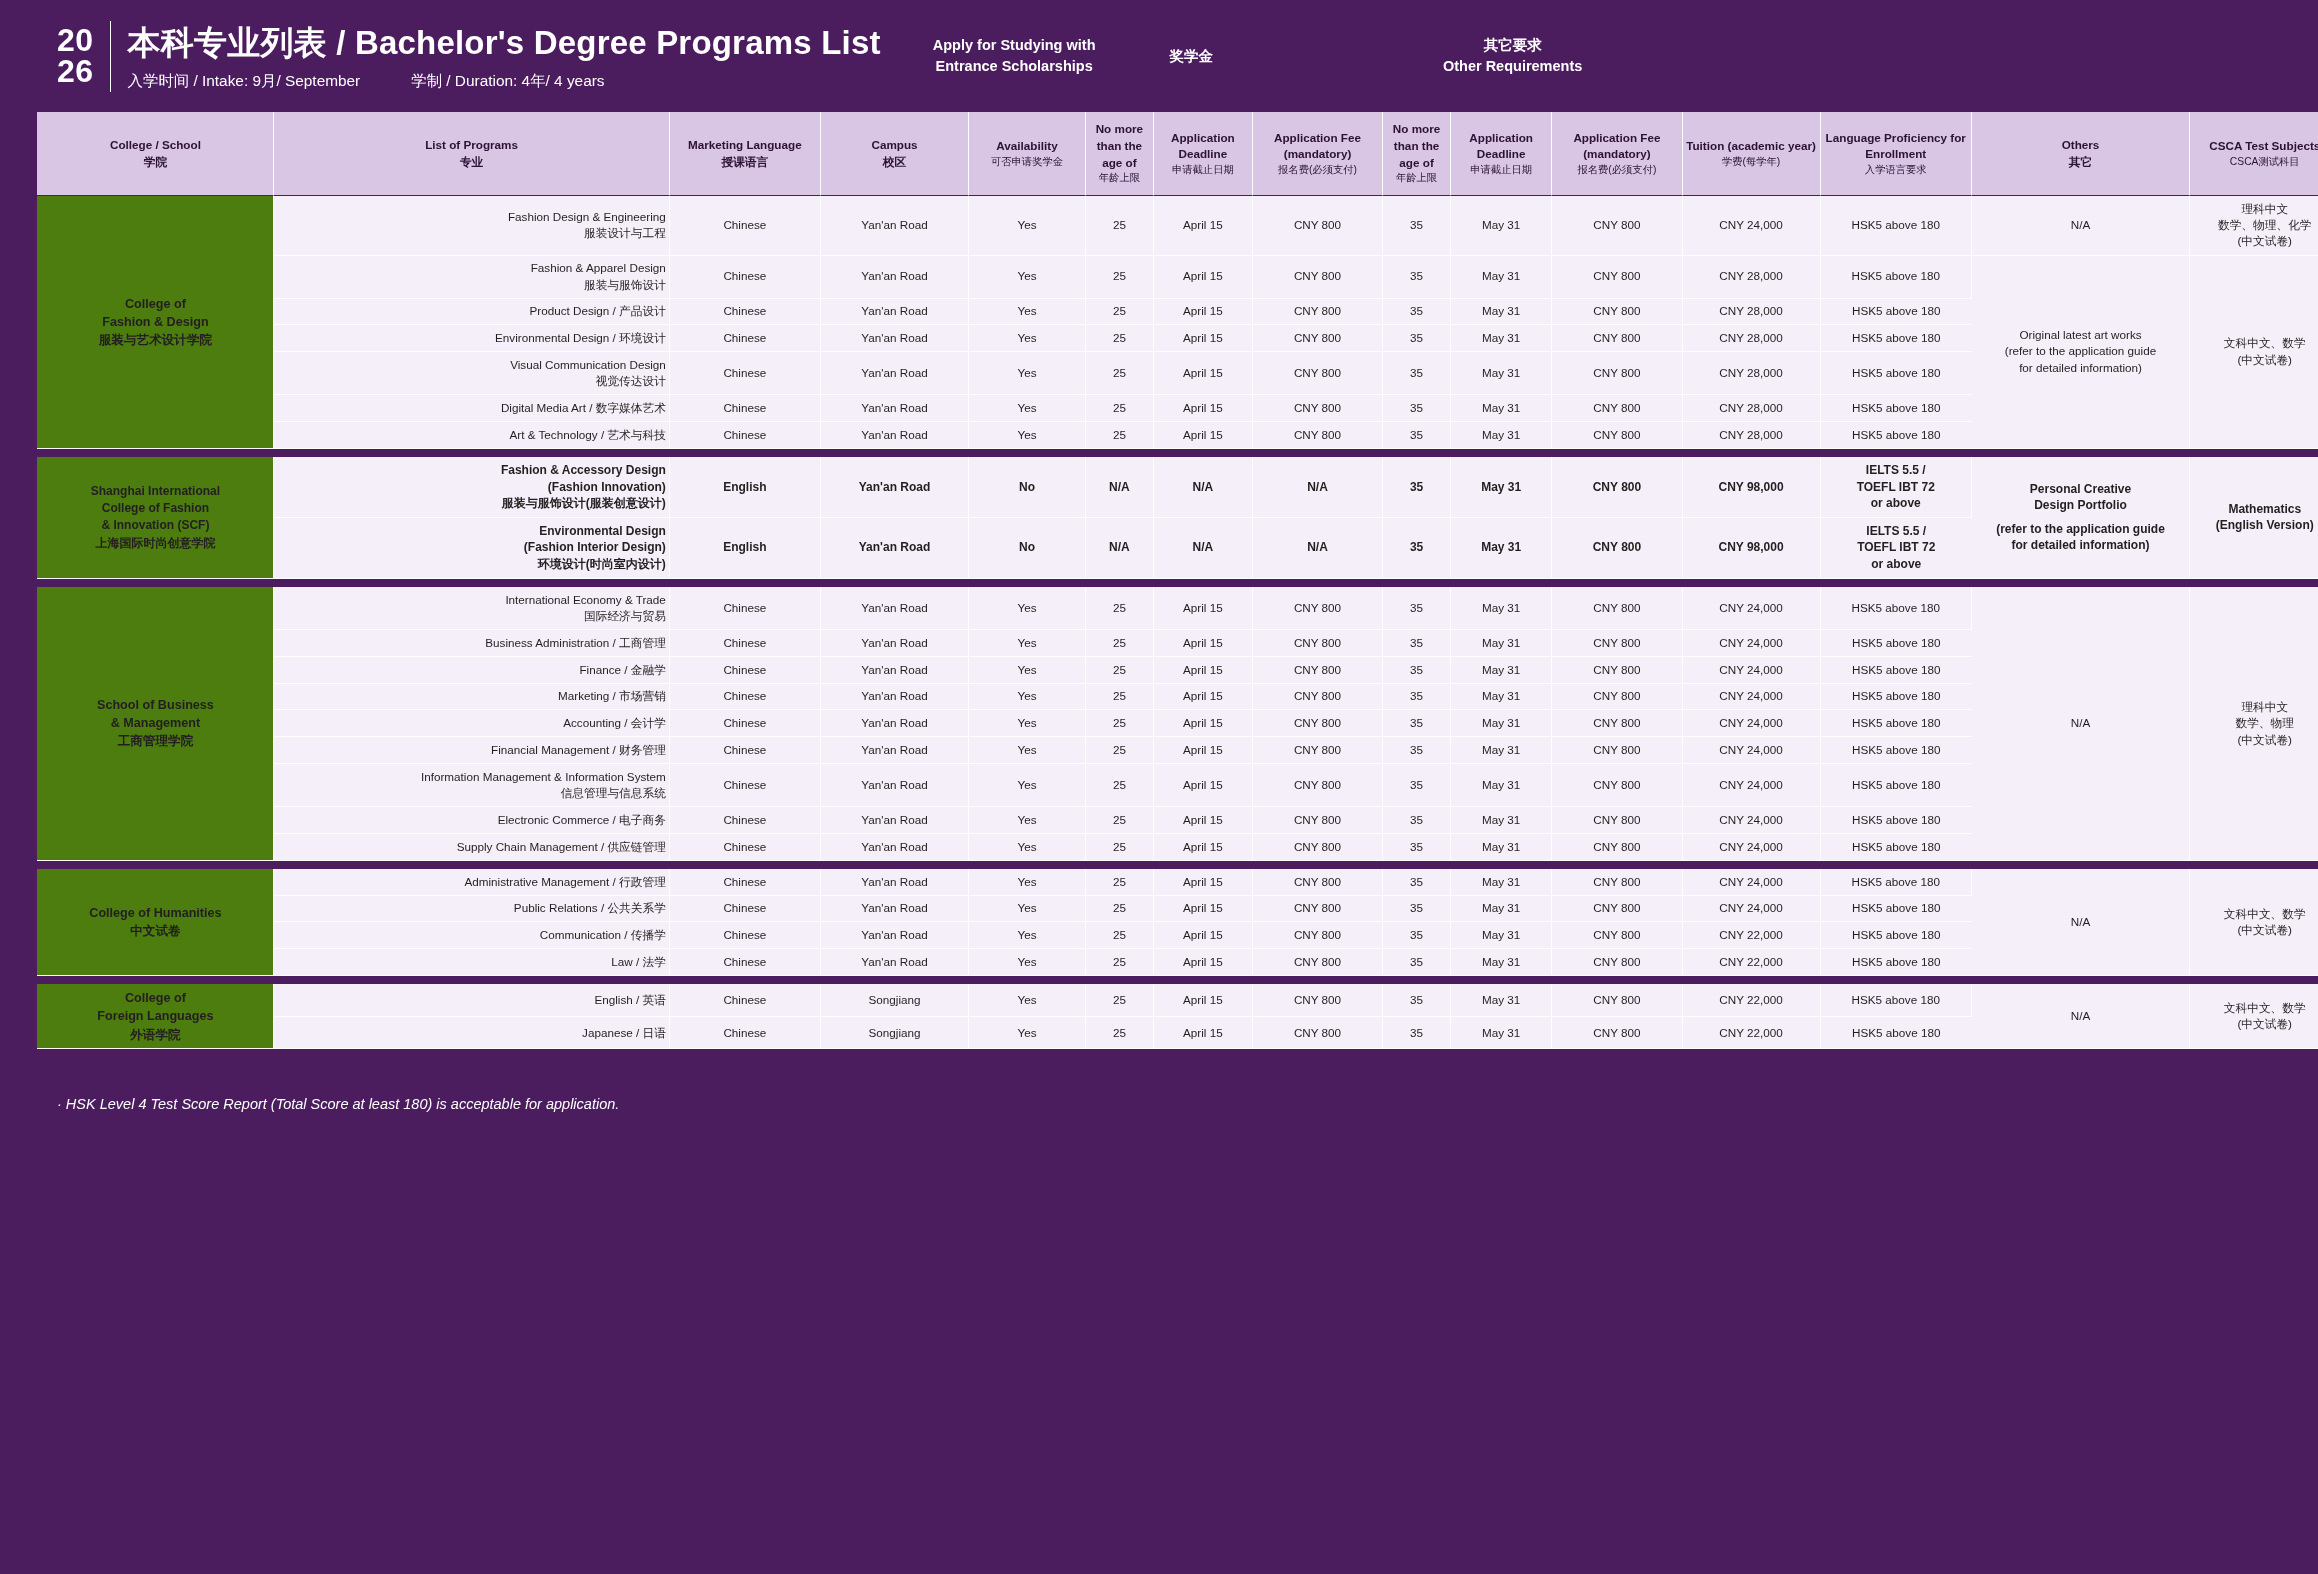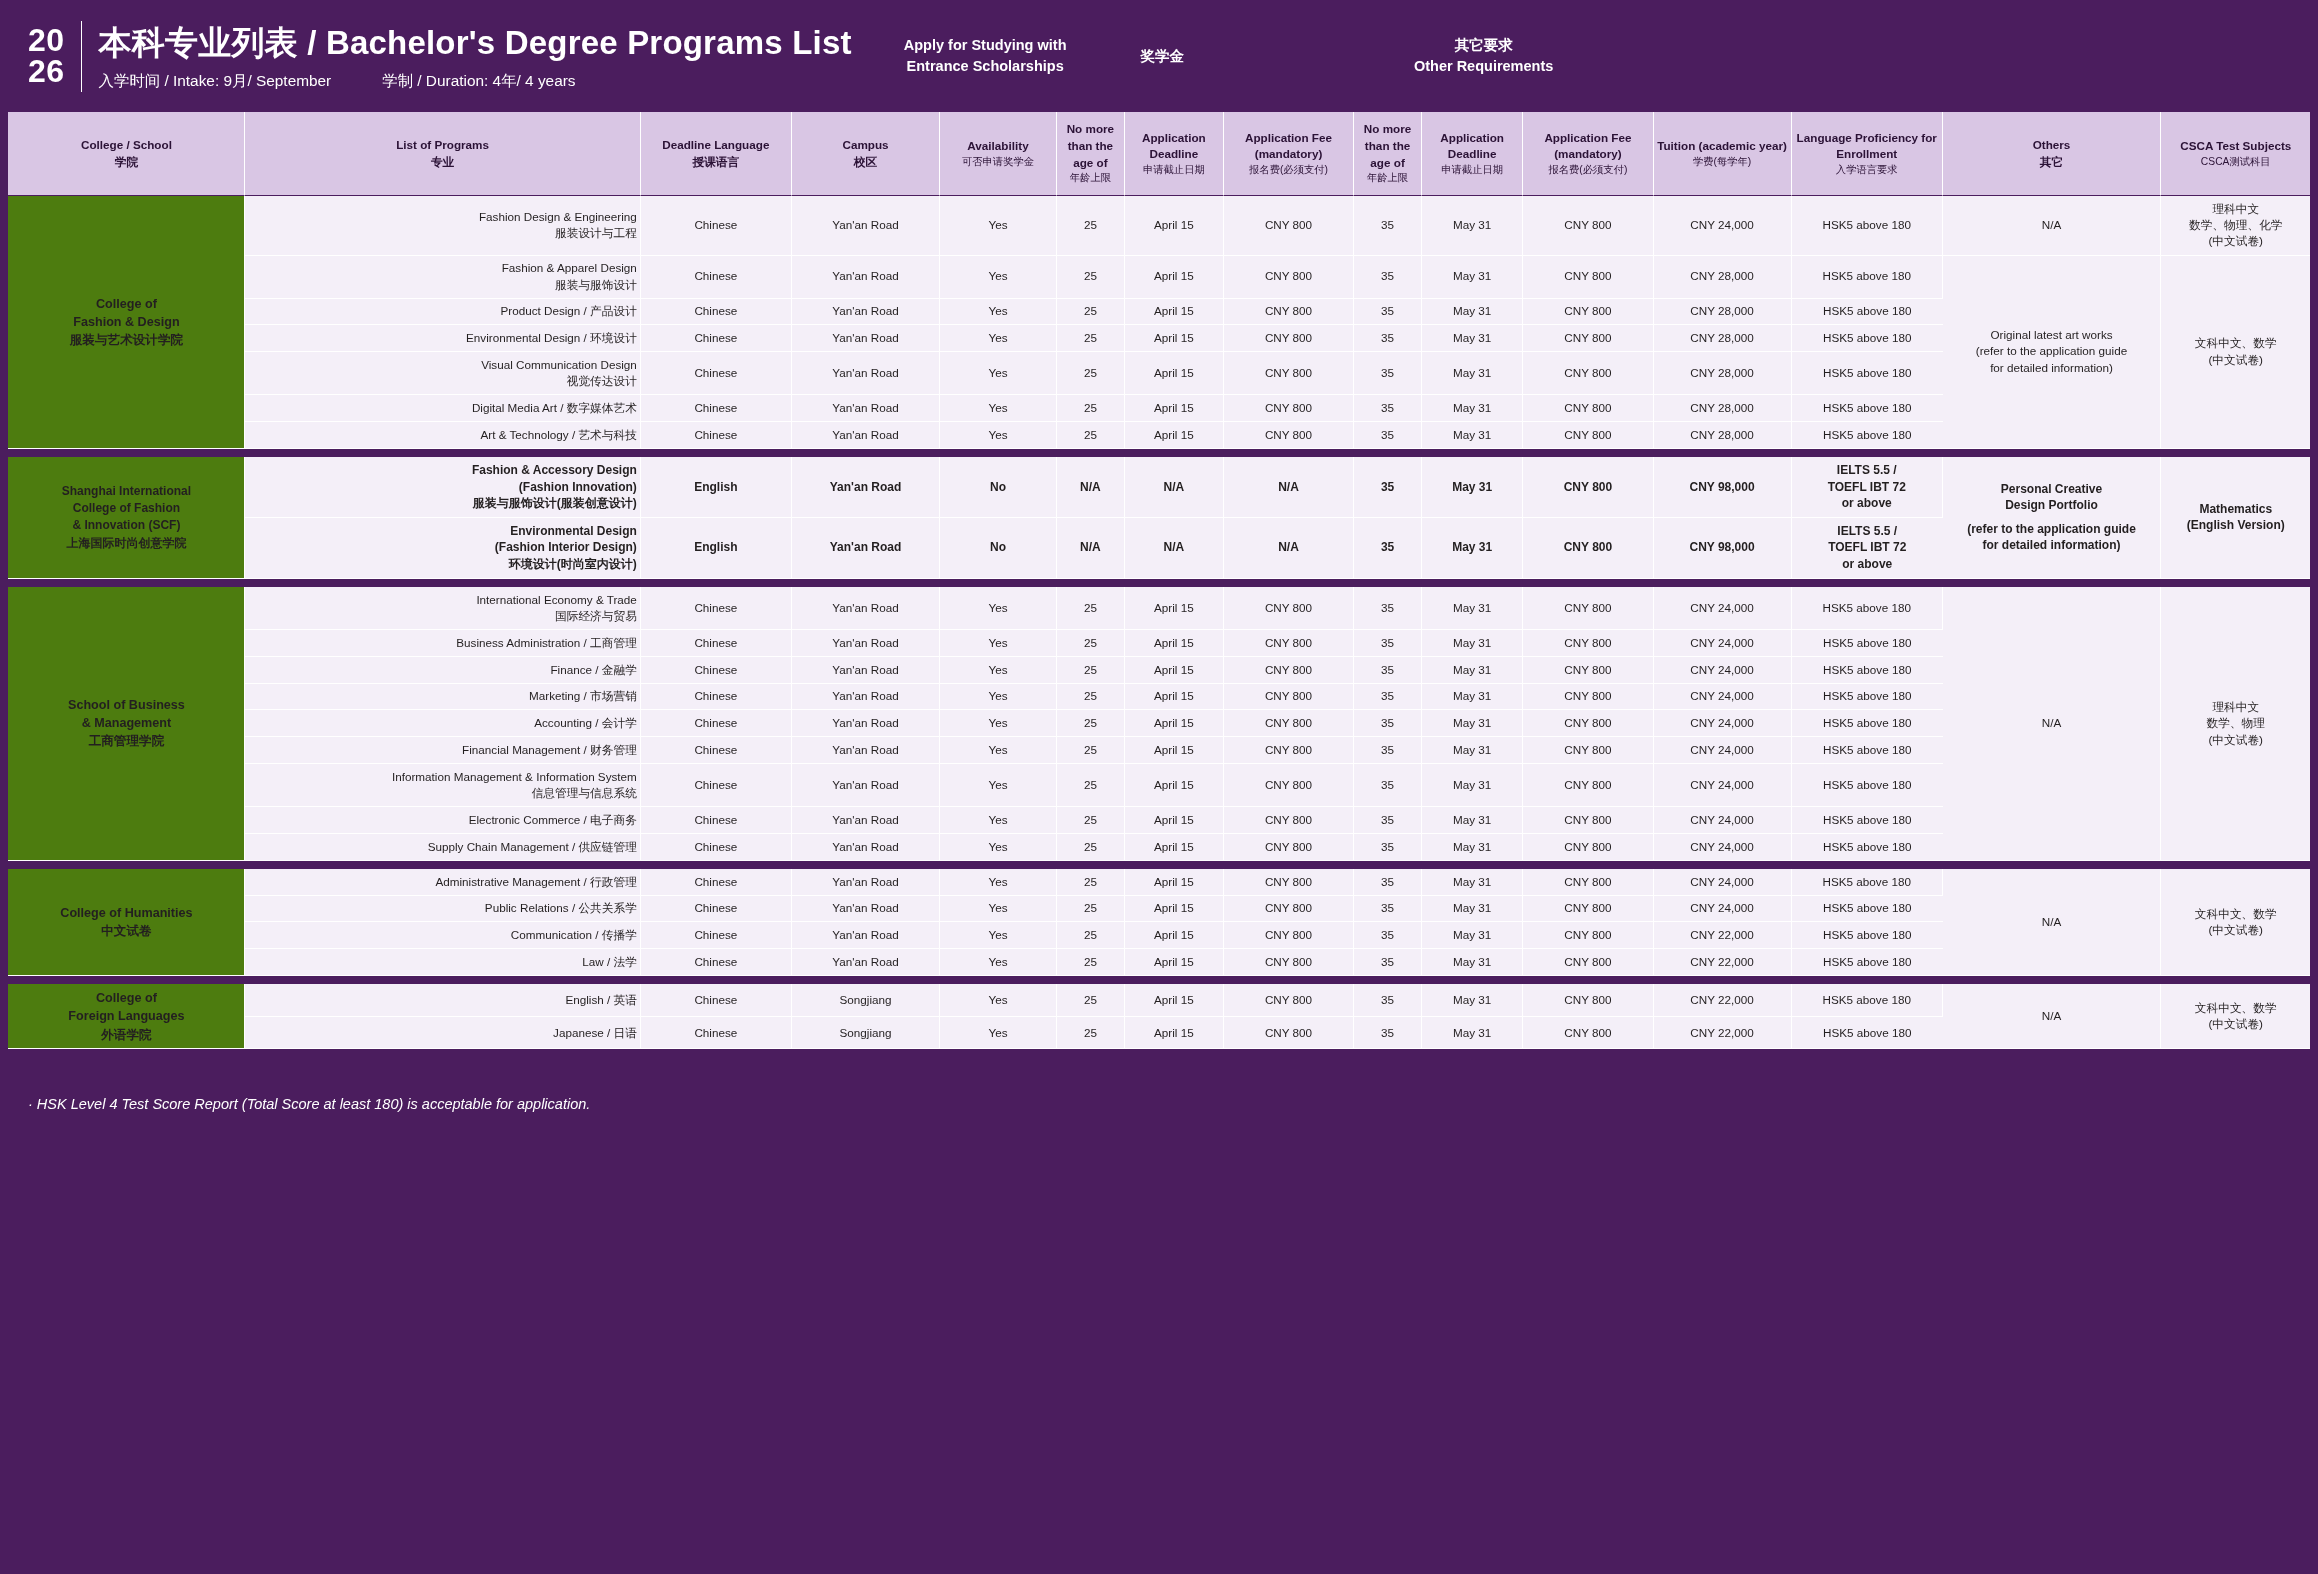--- a/index.html
+++ b/index.html
@@ -10,20 +10,21 @@
     color:#231f20;
     -webkit-font-smoothing:antialiased;
   }
   .page{
     width:2266px;
     min-height:1575px;
     background:#4b1d5e;
     box-sizing:border-box;
     display:flex;
     flex-direction:column;
+    padding-left:29px;
   }
 
   
   .banner{
     display:flex;
     align-items:stretch;
     height:112px;
     background:#4b1d5e;
     color:#ffffff;
   }
@@ -232,21 +233,21 @@
         <tr>
           <th>
             <div>College / School</div>
             <div>学院</div>
           </th>
           <th>
             <div>List of Programs</div>
             <div>专业</div>
           </th>
           <th>
-            <div>Deadline Language</div>
+            <div>Marketing Language</div>
             <div>授课语言</div>
           </th>
           <th>
             <div>Campus</div>
             <div>校区</div>
           </th>
           <th>
             <div>Availability</div>
             <div class="hdr-small">可否申请奖学金</div>
           </th>

